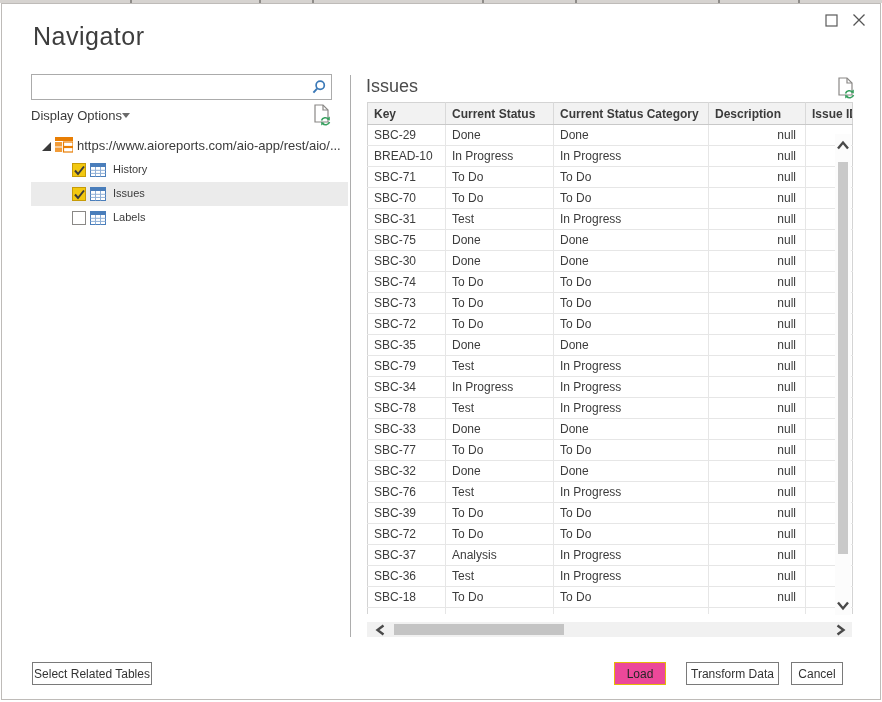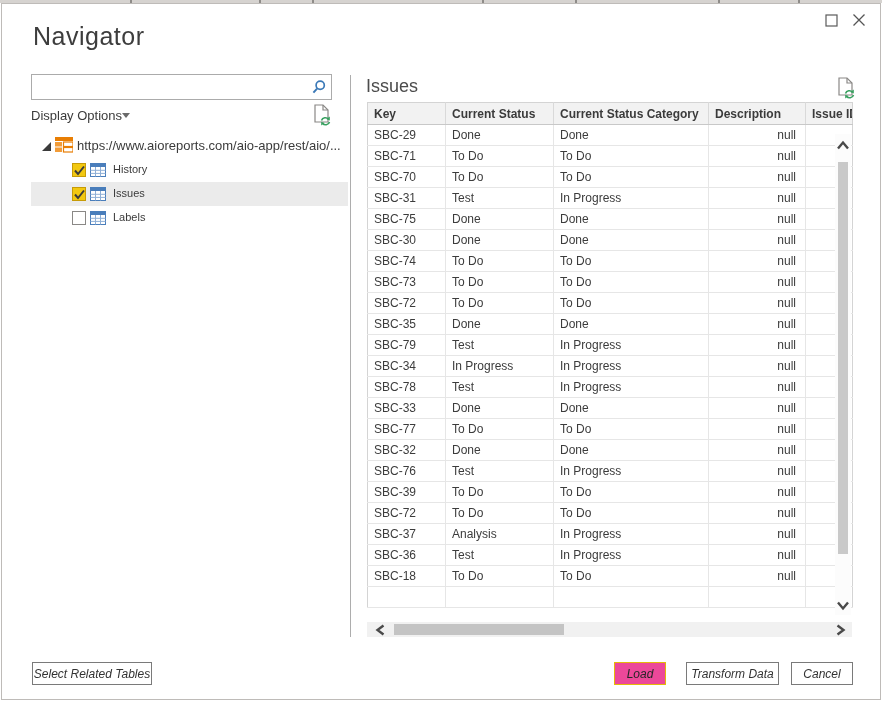--- a/index.html
+++ b/index.html
@@ -76,25 +76,25 @@
   .v-scroll .arr-up { position:absolute; left:1px; top:6px; }
   .v-scroll .arr-dn { position:absolute; left:1px; bottom:4px; }
 
   .h-scroll { position:absolute; left:365px; top:618px; width:485px; height:15px; background:#f1f1f1; }
   .h-scroll .thumb { position:absolute; left:27px; top:2px; width:170px; height:11px; background:#c4c4c4; }
   .h-scroll .arr-l { position:absolute; left:8px; top:2px; }
   .h-scroll .arr-r { position:absolute; right:6px; top:2px; }
 
   
   .btn { position:absolute; top:658px; height:23px; font-size:12px; font-family:inherit;
-    background:#fff; border:1px solid #7a7a7a; color:#333; cursor:pointer;font-style:italic; }
+    background:#fff; border:1px solid #7a7a7a; color:#333; cursor:pointer; }
   .btn-related { left:30px; width:120px; }
   .btn-load { left:612px; width:52px; background:#ec4899; border:1px solid #e3ba0a; color:#262626; }
   .btn-transform { left:684px; width:93px; }
-  .btn-cancel { left:789px; width:62px; }
+  .btn-cancel { left:789px; width:52px; }
 </style>
 </head>
 <body>
 
 <div class="top-strip">
   <i style="left:130px"></i>
     <i style="left:259px"></i>
     <i style="left:312px"></i>
   <i style="left:482px"></i>
     <i style="left:575px"></i>
@@ -241,20 +241,27 @@
         </thead>
       <tbody>
           <tr>
             <td>SBC-29</td>
             <td>Done</td>
             <td>Done</td>
             <td class="null-cell">null</td>
             <td></td>
           </tr>
           <tr>
+            <td>BREAD-10</td>
+            <td>In Progress</td>
+            <td>In Progress</td>
+            <td class="null-cell">null</td>
+            <td></td>
+          </tr>
+          <tr>
             <td>SBC-71</td>
             <td>To Do</td>
             <td>To Do</td>
             <td class="null-cell">null</td>
             <td></td>
           </tr>
           <tr>
             <td>SBC-70</td>
             <td>To Do</td>
             <td>To Do</td>

